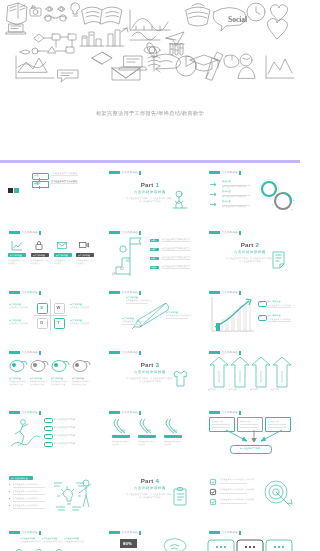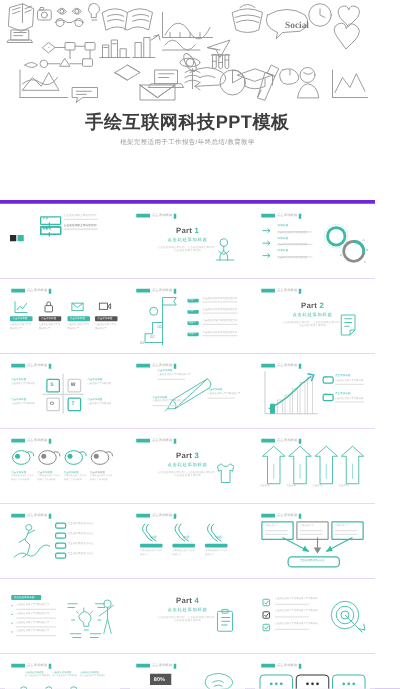--- a/index.html
+++ b/index.html
@@ -1,21 +1,21 @@
 <!DOCTYPE html>
 <html><head>
 <meta charset="utf-8">
 <style>
   html,body{margin:0;padding:0;}
   body{
     width:300px;height:551px;background:#ffffff;overflow:hidden;
     font-family:"Liberation Sans","DejaVu Sans",sans-serif;
     -webkit-font-smoothing:antialiased;
   }
-  .page{position:relative;width:300px;height:551px;background:#6d28d9;}
+  .page{position:relative;width:300px;height:551px;background:#c4b5fd;}
 
   
   .hero{position:relative;width:300px;height:160px;background:#fff;overflow:hidden;}
   .doodle-band{position:absolute;left:0;top:0;width:300px;height:80px;opacity:.92;}
   .hero-title{
     position:absolute;left:0;top:88px;width:300px;text-align:center;
     font-size:14.5px;font-weight:bold;color:#3e3e3e;letter-spacing:.4px;
   }
   .hero-sub{
     position:absolute;left:0;top:110px;width:300px;text-align:center;
@@ -162,21 +162,20 @@
         <circle cx="246" cy="60" r="6"></circle>
         <path d="M238 78 q2-10 8-11 q8 1 9 11z"></path>
         <path d="M243 58 q4 3 7 0"></path>
 
         <path d="M266 56 v22 M266 78 h28"></path>
         <path d="M268 74 l6-12 6 8 5-11 7 14"></path>
       </g>
       <text x="228" y="22" font-family="'Liberation Serif',serif" font-size="7.5" font-weight="bold" fill="#6f6f6f">Social</text>
     </svg>
 
-    <div class="hero-title">手绘互联网科技PPT模板</div>
     <div class="hero-sub">框架完整适用于工作报告/年终总结/教育教学</div>
   </div>
 
   <div class="grid">
 
     <div class="row">
 
       <div class="cell">
         <div class="slide">
           <div style="position:absolute;left:4px;top:21px;display:flex;gap:1px;">

